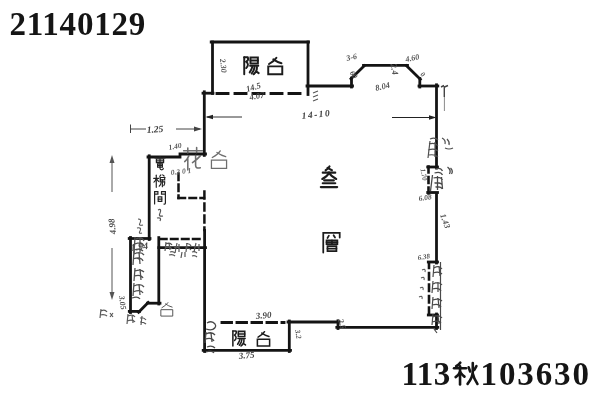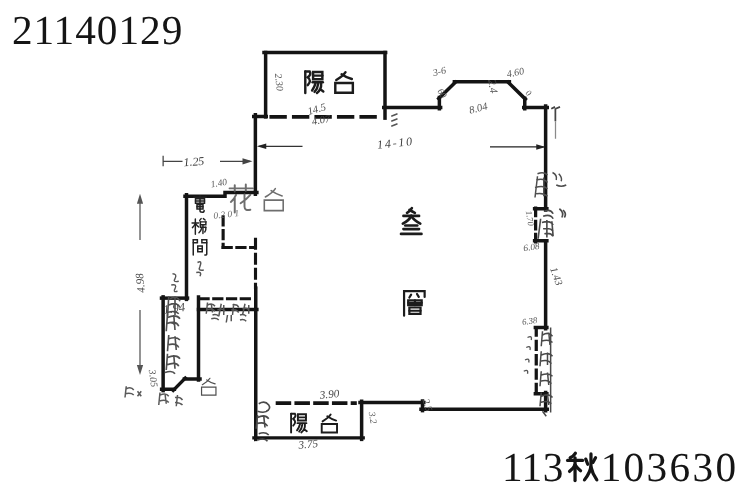--- a/index.html
+++ b/index.html
@@ -1,17 +1,17 @@
 <!DOCTYPE html>
 <html><head>
 <meta charset="utf-8">
 <style>
 html,body{margin:0;padding:0;background:#fff;}
 #page{position:relative;width:602px;height:400px;background:#ffffff;overflow:hidden;
-font-family:"Liberation Serif",serif;}
+font-family:"Liberation Serif",serif;font-weight:bold;}
 svg{position:absolute;left:0;top:0;}
 </style>
 </head>
 <body>
 <div id="page">
 <svg width="602" height="400" viewBox="0 0 602 400">
 <defs>
 <filter id="soft" x="-20%" y="-20%" width="140%" height="140%">
           <feGaussianBlur stdDeviation="0.35"></feGaussianBlur>
         </filter>

